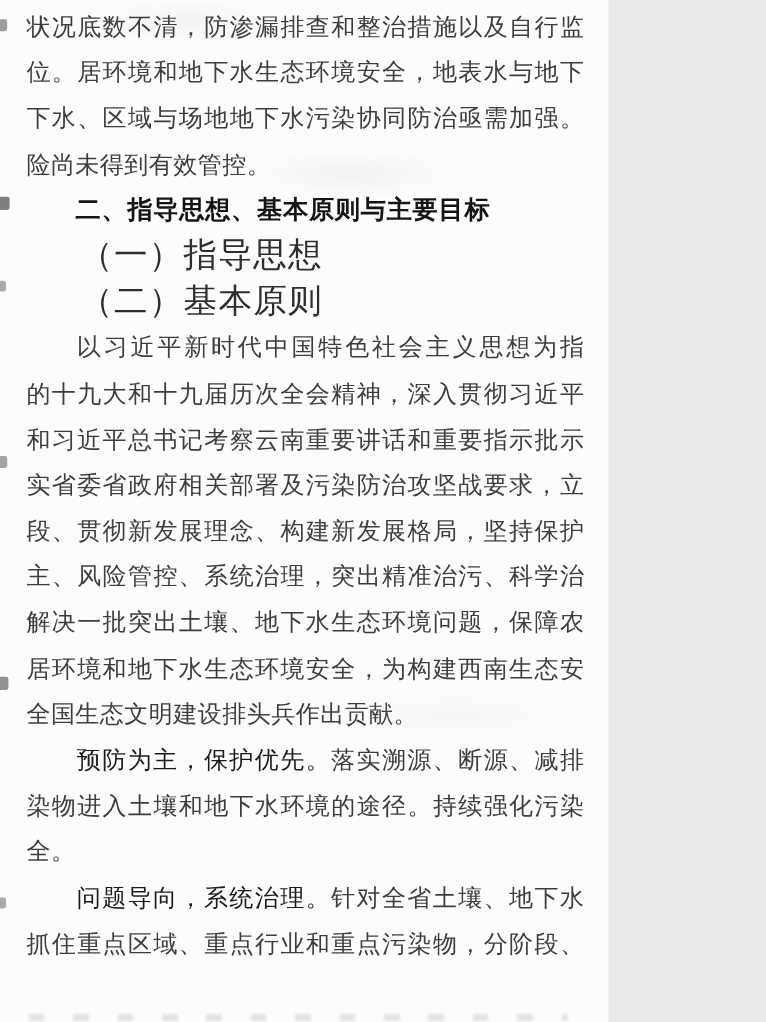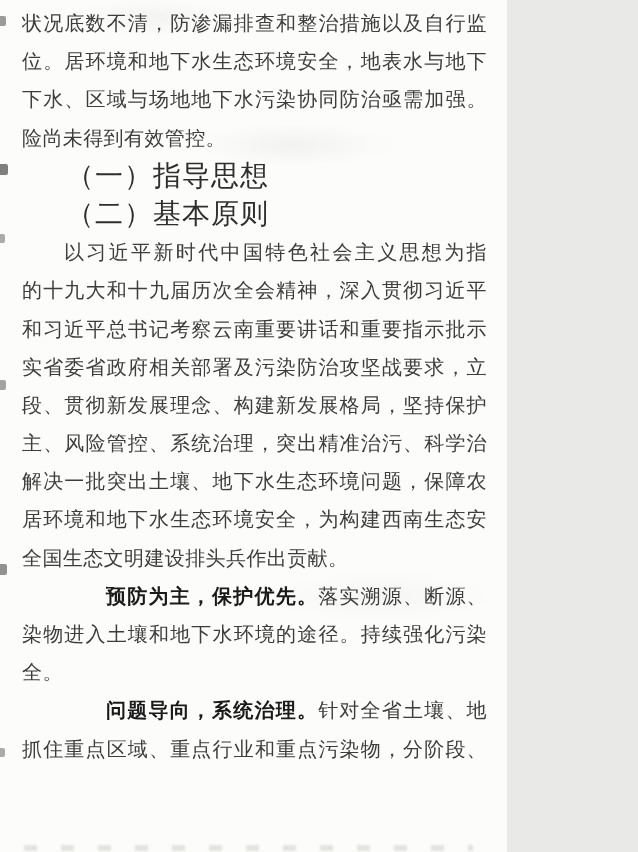--- a/index.html
+++ b/index.html
@@ -53,23 +53,22 @@
     line-height: 38.2px;
     text-indent: 44px;
     font-size: 28px;
     color: #2e2e2e;
     letter-spacing: 1px;
     white-space: nowrap;
     overflow: hidden;
   }
   .lead {
     font-family: "Liberation Sans", "DejaVu Sans", sans-serif;
-    font-weight: 700;
+    font-weight: 400;
     color: #1a1a1a;
-    margin-left: 42px;
   }
   
   .artifact {
     position: absolute;
     left: 0;
     background: #4a4a4a;
     opacity: 0.55;
     border-radius: 0 2px 2px 0;
   }
   .a1 { top: 16px;  width: 6px; height: 10px; }
@@ -99,20 +98,21 @@
   <div class="artifact a5"></div>
   <div class="artifact a6"></div>
 
   <main>
       <div class="block">
         <div class="line fill">状况底数不清，防渗漏排查和整治措施以及自行监测落实不到</div>
         <div class="line fill">位。居环境和地下水生态环境安全，地表水与地下水、土壤与地</div>
         <div class="line fill">下水、区域与场地地下水污染协同防治亟需加强。地下水污染风</div>
         <div class="line">险尚未得到有效管控。</div>
       </div>
+      <div class="block heading">二、指导思想、基本原则与主要目标</div>
       <div class="block subheading">（一）指导思想</div>
       <div class="block subheading">（二）基本原则</div>
       <div class="block">
         <div class="line fill indent">以习近平新时代中国特色社会主义思想为指导，全面贯彻党</div>
         <div class="line fill">的十九大和十九届历次全会精神，深入贯彻习近平生态文明思想</div>
         <div class="line fill">和习近平总书记考察云南重要讲话和重要指示批示精神，全面落</div>
         <div class="line fill">实省委省政府相关部署及污染防治攻坚战要求，立足新发展阶</div>
         <div class="line fill">段、贯彻新发展理念、构建新发展格局，坚持保护优先、预防为</div>
         <div class="line fill">主、风险管控、系统治理，突出精准治污、科学治污、依法治污，</div>
         <div class="line fill">解决一批突出土壤、地下水生态环境问题，保障农产品质量、人</div>

